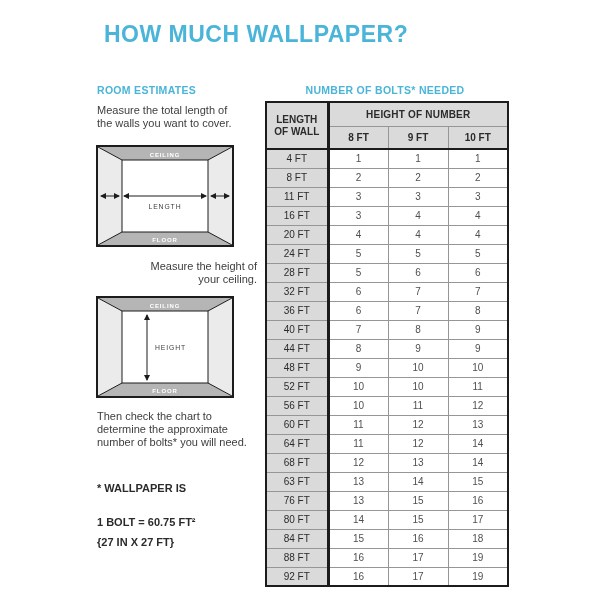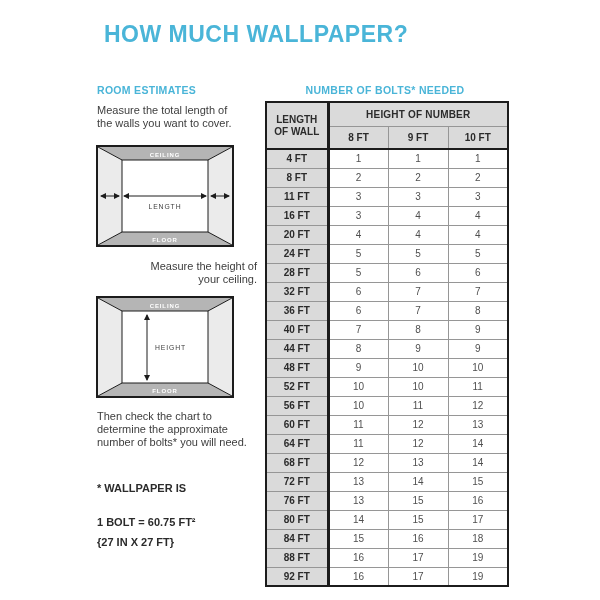--- a/index.html
+++ b/index.html
@@ -55,21 +55,21 @@
     color:var(--text_dark,#2b2b2b);white-space:pre-line;line-height:1.2;
     border-right:3px solid var(--border_dark,#1c1c1c);
     border-bottom:2px solid var(--border_dark,#1c1c1c);}
   .group{background:var(--header_bg,#dadada);font-weight:bold;
     color:var(--text_dark,#2b2b2b);height:24px;letter-spacing:.2px;
     border-bottom:1px solid var(--border_light,#969696);}
   th.sub{background:var(--header_bg,#dadada);font-weight:bold;
     color:var(--text_dark,#2b2b2b);height:23px;
     border-bottom:2px solid var(--border_dark,#1c1c1c);
     border-left:1px solid var(--border_light,#969696);}
-  td.rowlabel{background:var(--header_bg,#dadada);font-weight:bold;
+  td.rowlabel{background:var(--header_bg,#dadada);font-weight:normal;
     color:var(--text_dark,#2b2b2b);height:19px;
     border-right:3px solid var(--border_dark,#1c1c1c);
     border-bottom:1px solid var(--border_light,#969696);}
   td.val{background:#ffffff;color:#4f4f4f;height:19px;
     border-left:1px solid var(--border_light,#969696);
     border-bottom:1px solid var(--border_light,#969696);}
 </style>
 </head>
 <body>
 
@@ -260,21 +260,21 @@
         <td class="val">12</td>
         <td class="val">14</td>
       </tr>
       <tr>
         <td class="rowlabel">68 FT</td>
         <td class="val">12</td>
         <td class="val">13</td>
         <td class="val">14</td>
       </tr>
       <tr>
-        <td class="rowlabel">72 FT</td>
+        <td class="rowlabel">63 FT</td>
         <td class="val">13</td>
         <td class="val">14</td>
         <td class="val">15</td>
       </tr>
       <tr>
         <td class="rowlabel">76 FT</td>
         <td class="val">13</td>
         <td class="val">15</td>
         <td class="val">16</td>
       </tr>

